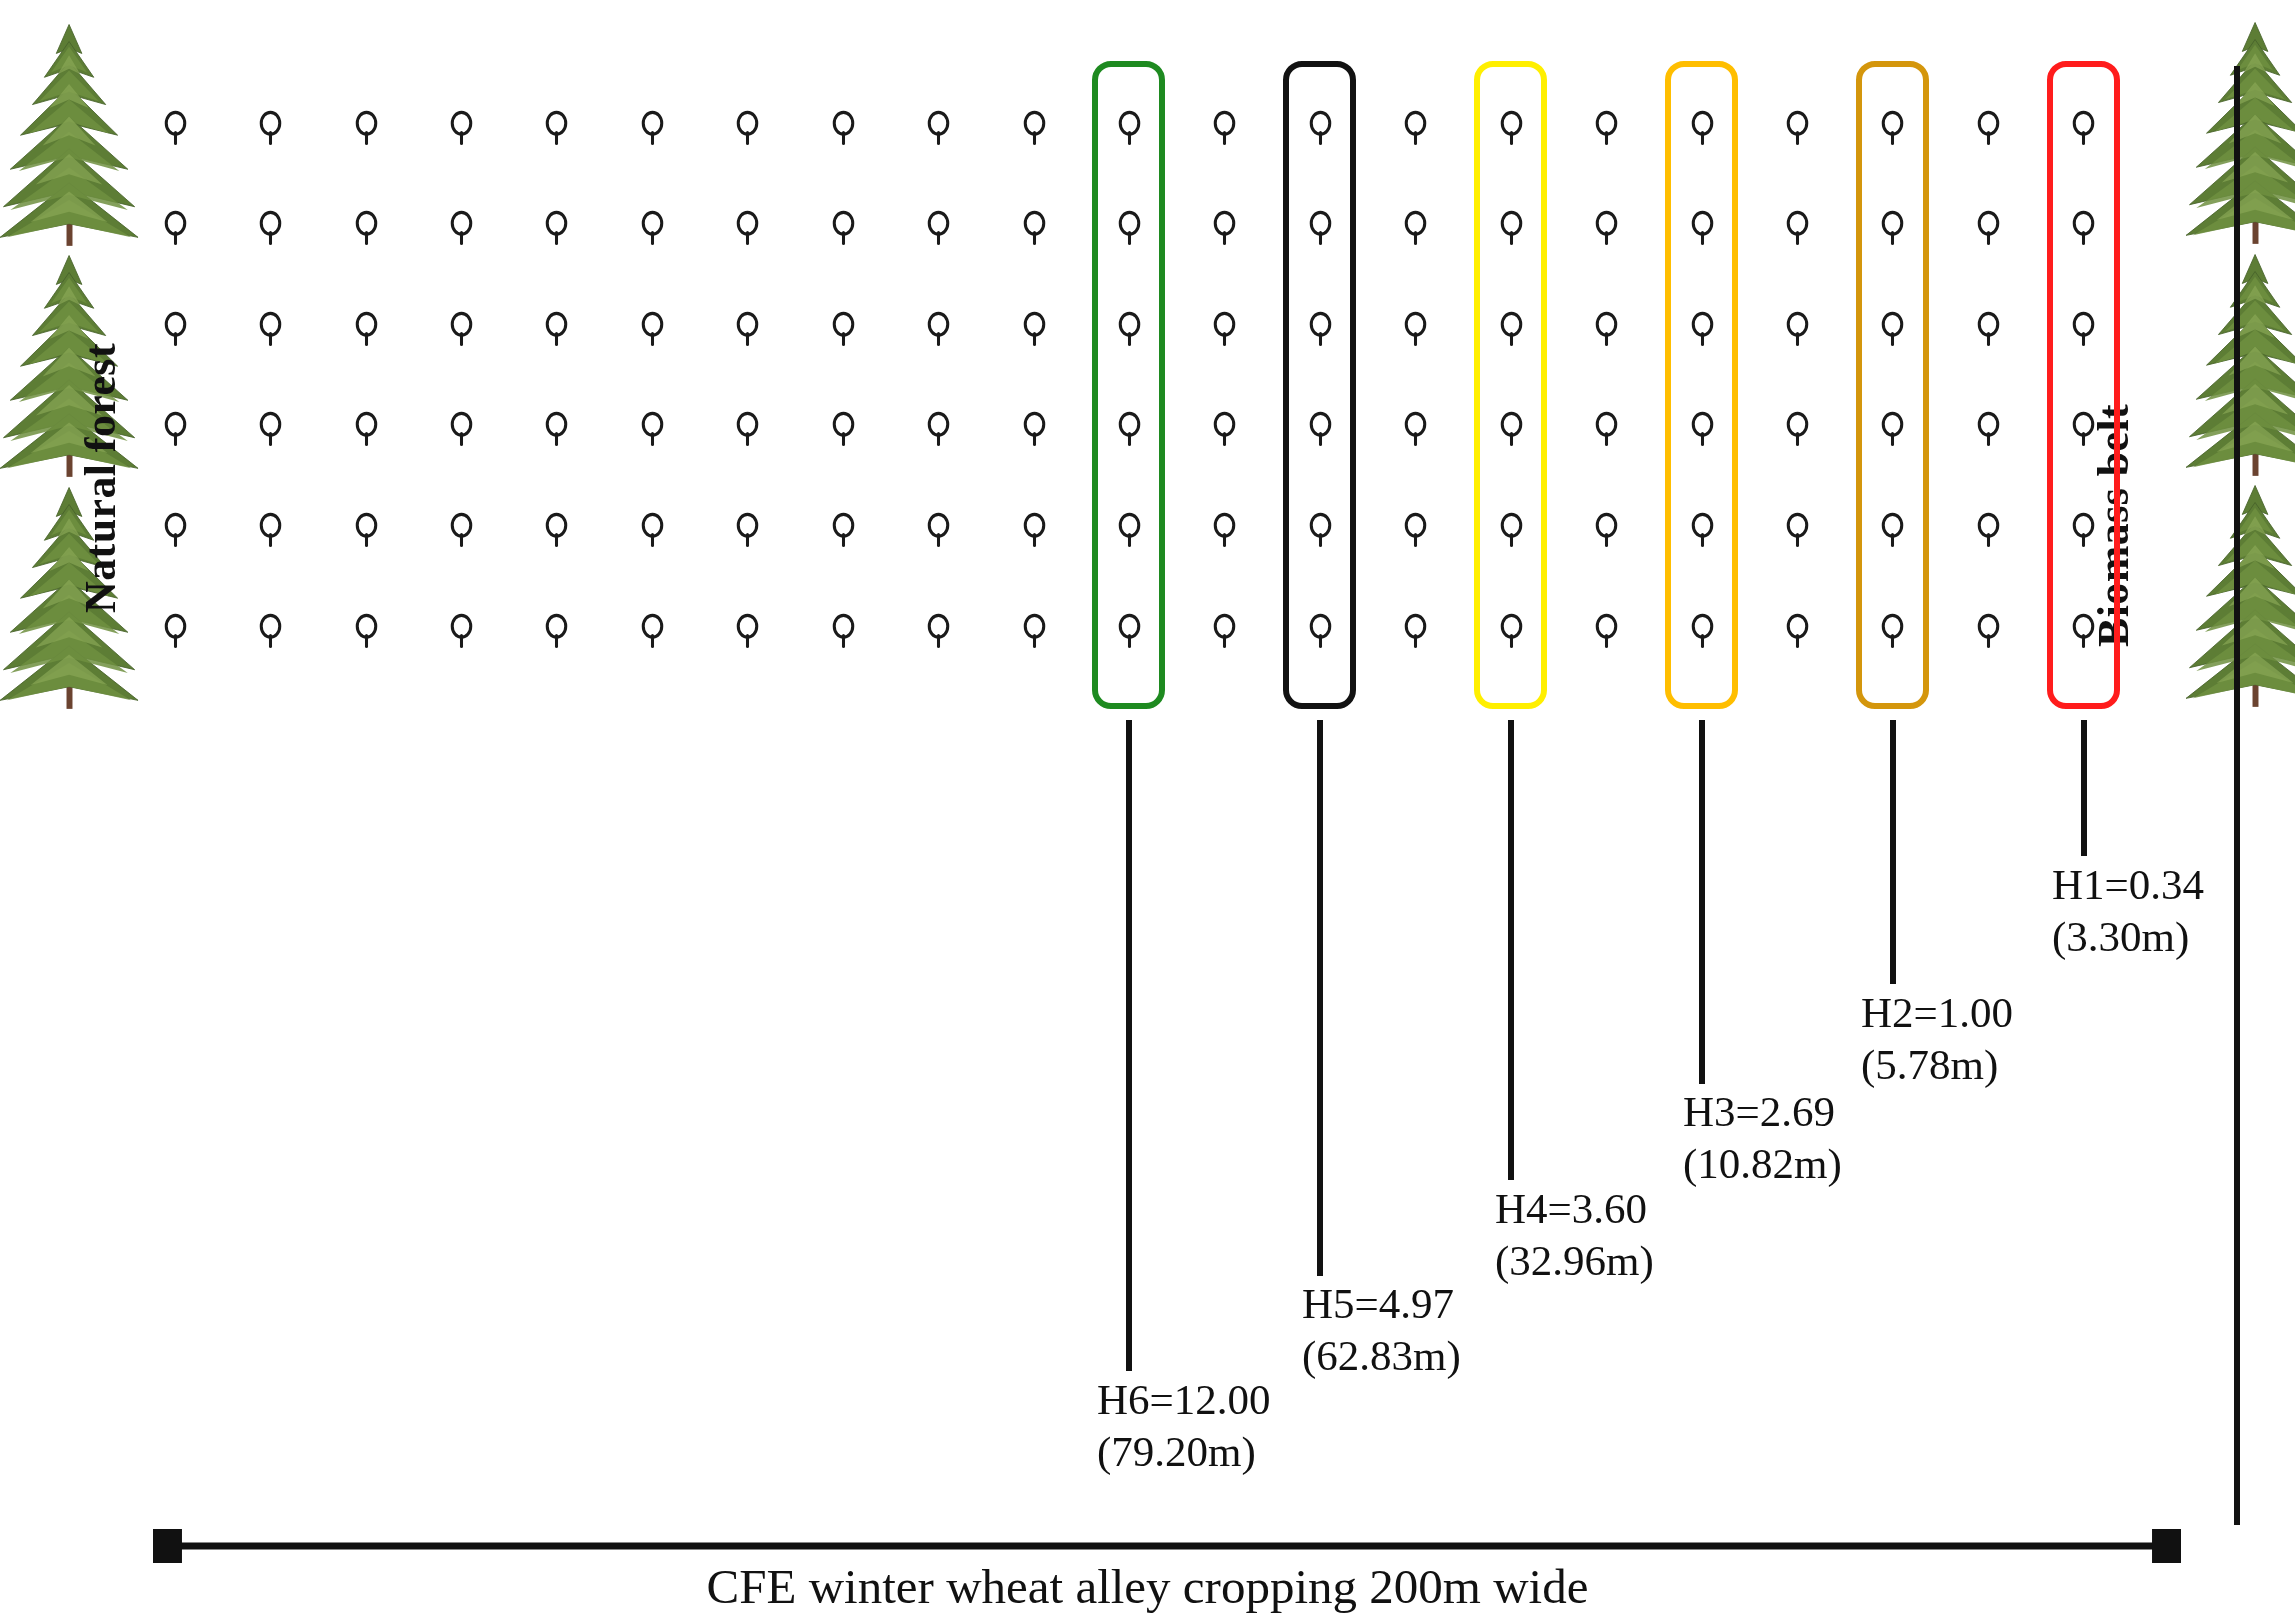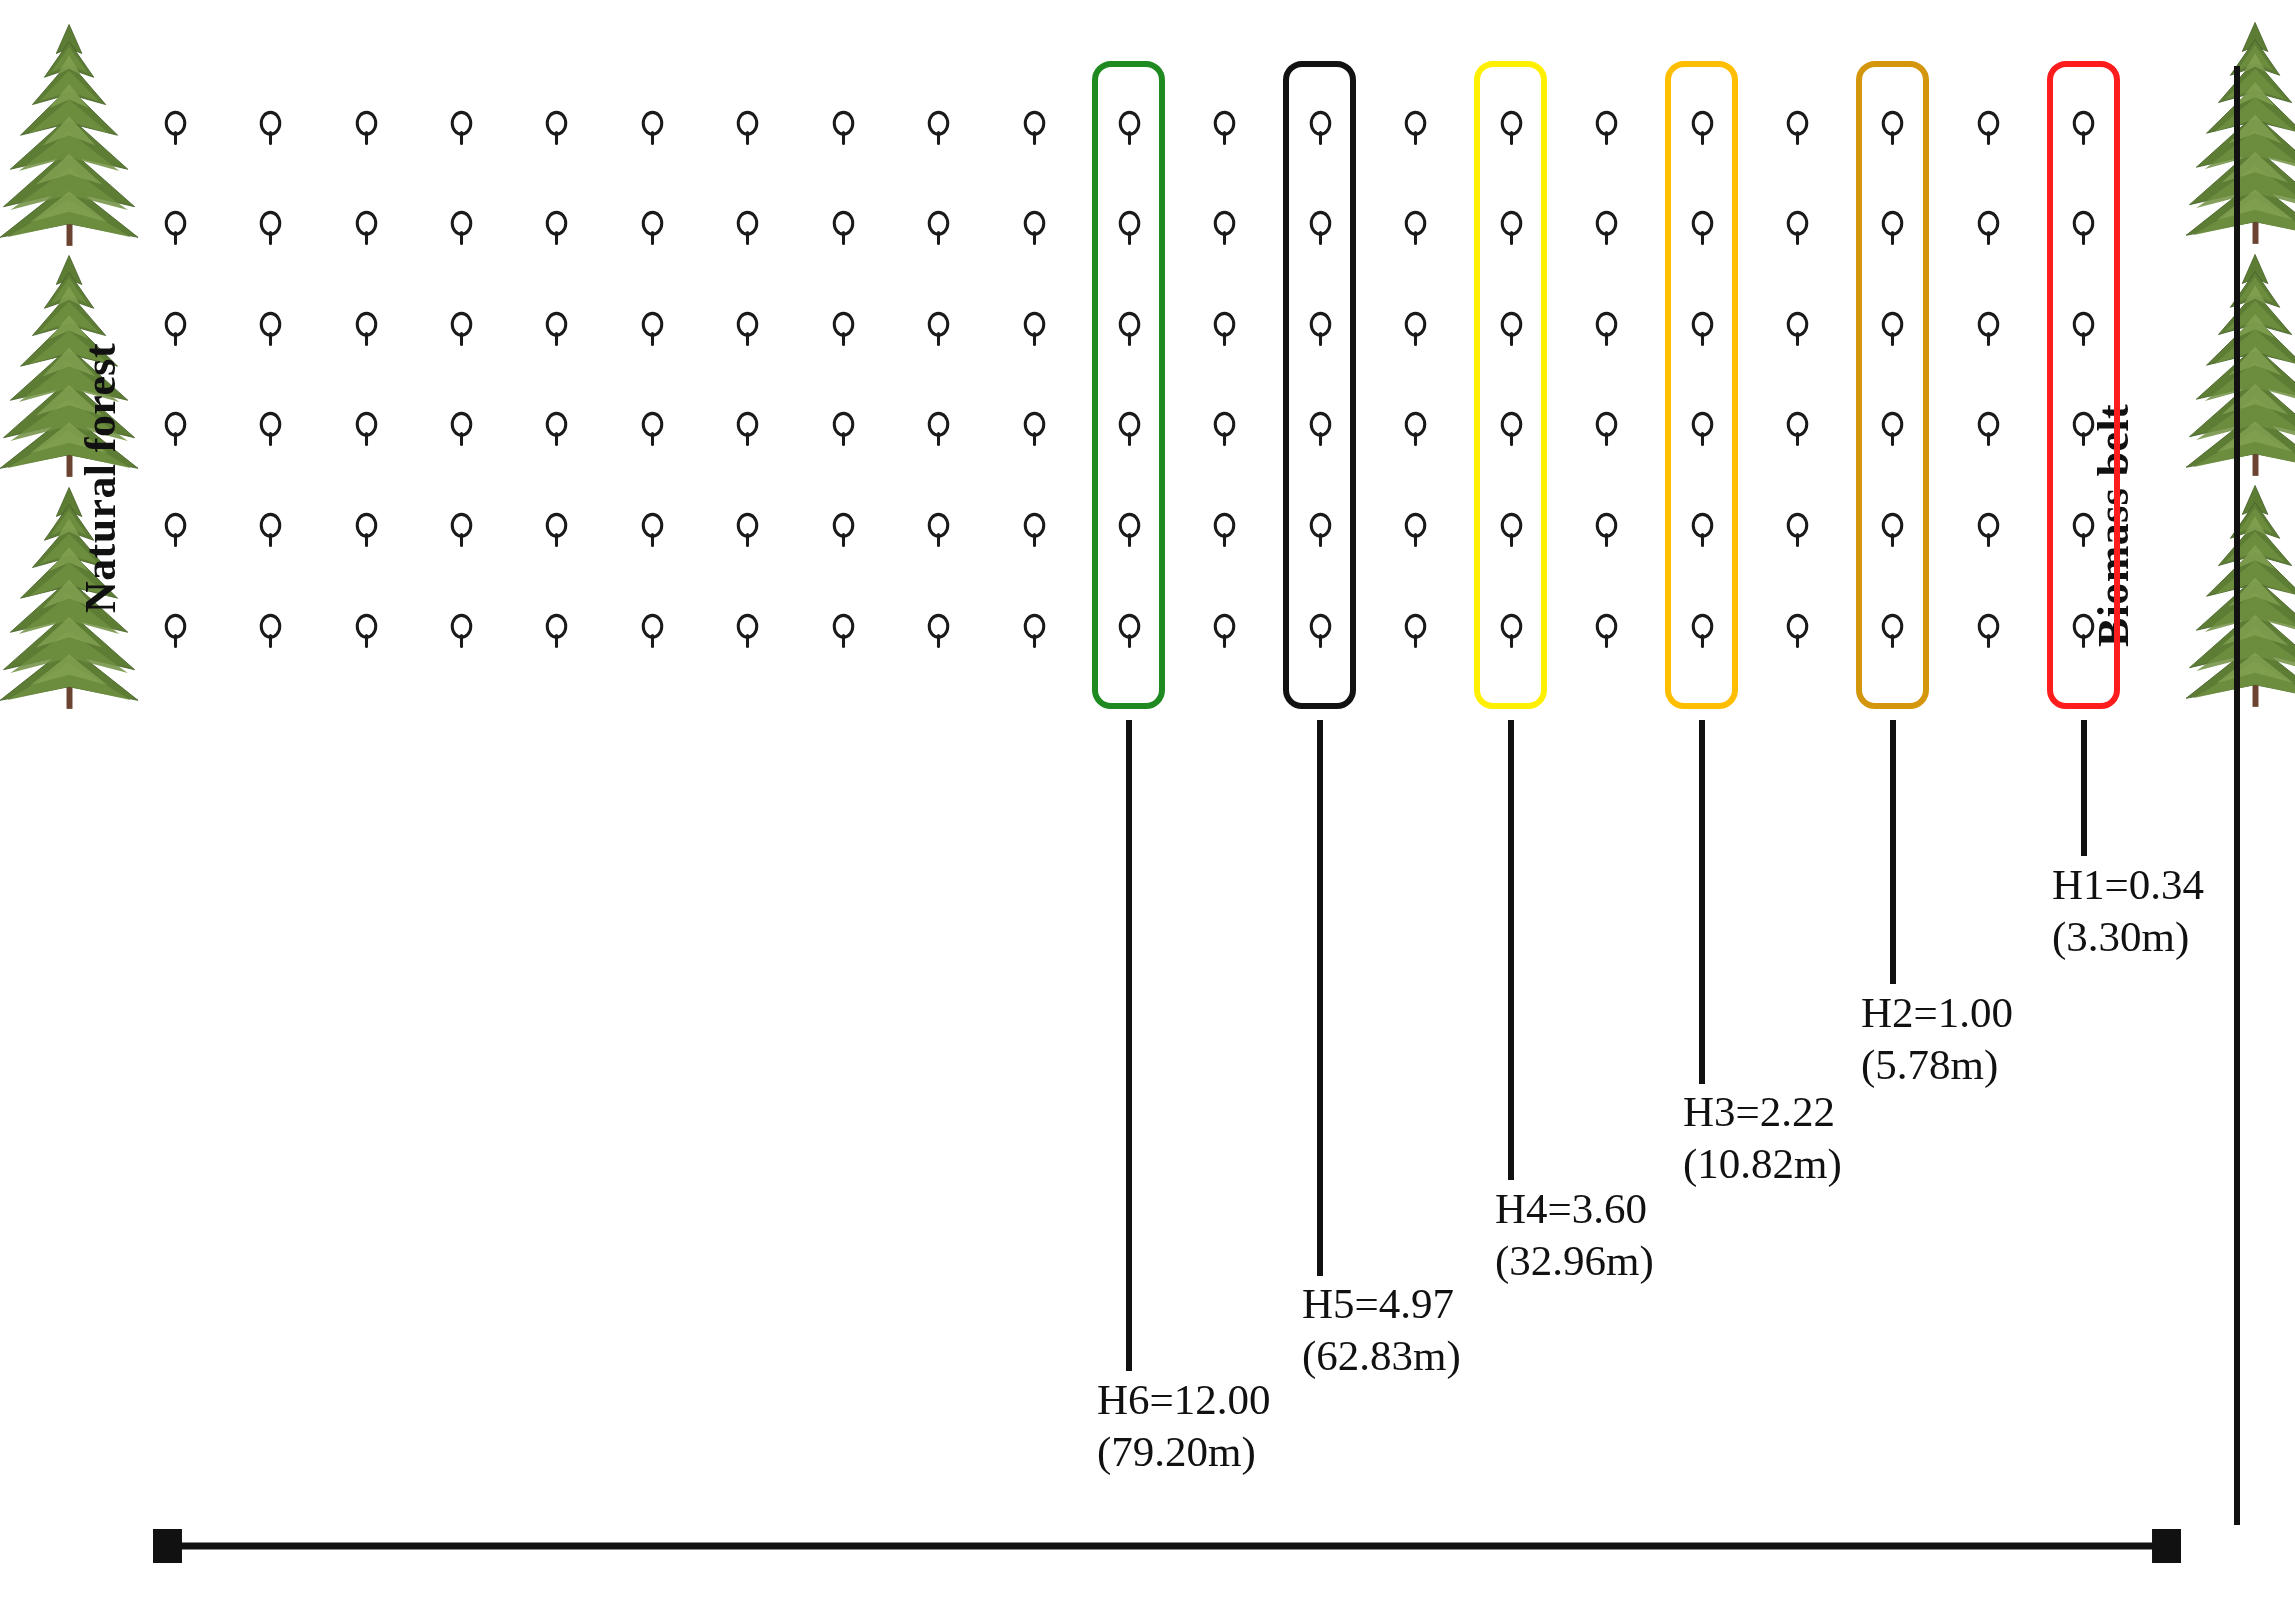--- a/index.html
+++ b/index.html
@@ -1063,21 +1063,21 @@
       <div class="hlbox" style="left: 1856px; top: 61px; width: 73px; height: 648px; border-color: rgb(212, 150, 12);"></div>
       <div class="hlbox" style="left: 2047px; top: 61px; width: 73px; height: 648px; border-color: rgb(255, 28, 28);"></div>
     </div>
 
   <div id="annotation-layer">
       <div class="leader" style="left: 2081px; top: 720px; height: 136px;"></div>
       <div class="ann" style="left: 2052px; top: 859px;"><span>H1=0.34</span><span class="l2">(3.30m)</span></div>
       <div class="leader" style="left: 1890px; top: 720px; height: 264px;"></div>
       <div class="ann" style="left: 1861px; top: 987px;"><span>H2=1.00</span><span class="l2">(5.78m)</span></div>
       <div class="leader" style="left: 1699px; top: 720px; height: 364px;"></div>
-      <div class="ann" style="left: 1683px; top: 1086px;"><span>H3=2.22</span><span class="l2">(10.82m)</span></div>
+      <div class="ann" style="left: 1683px; top: 1086px;"><span>H3=2.69</span><span class="l2">(10.82m)</span></div>
       <div class="leader" style="left: 1508px; top: 720px; height: 460px;"></div>
       <div class="ann" style="left: 1495px; top: 1183px;"><span>H4=3.60</span><span class="l2">(32.96m)</span></div>
       <div class="leader" style="left: 1317px; top: 720px; height: 556px;"></div>
       <div class="ann" style="left: 1302px; top: 1278px;"><span>H5=4.97</span><span class="l2">(62.83m)</span></div>
       <div class="leader" style="left: 1126px; top: 720px; height: 651px;"></div>
       <div class="ann" style="left: 1097px; top: 1374px;"><span>H6=12.00</span><span class="l2">(79.20m)</span></div>
     </div>
 
   <div id="right-ref-line"></div>
 
@@ -1088,15 +1088,16 @@
           <path d="M13,1 L0,7 L13,13 Z" fill="#111"></path>
         </marker>
         <marker id="ahR" markerWidth="14" markerHeight="14" refX="2" refY="7" orient="auto">
           <path d="M1,1 L14,7 L1,13 Z" fill="#111"></path>
         </marker>
       </defs>
       <line x1="26" y1="20" x2="2354" y2="20" stroke="#111" stroke-width="8" marker-start="url(#ahL)" marker-end="url(#ahR)"></line>
     </svg>
   </div>
 
+  <div id="scale-caption">CFE winter wheat alley cropping 200m wide</div>
 
 </div>
 
 
 </body></html>

